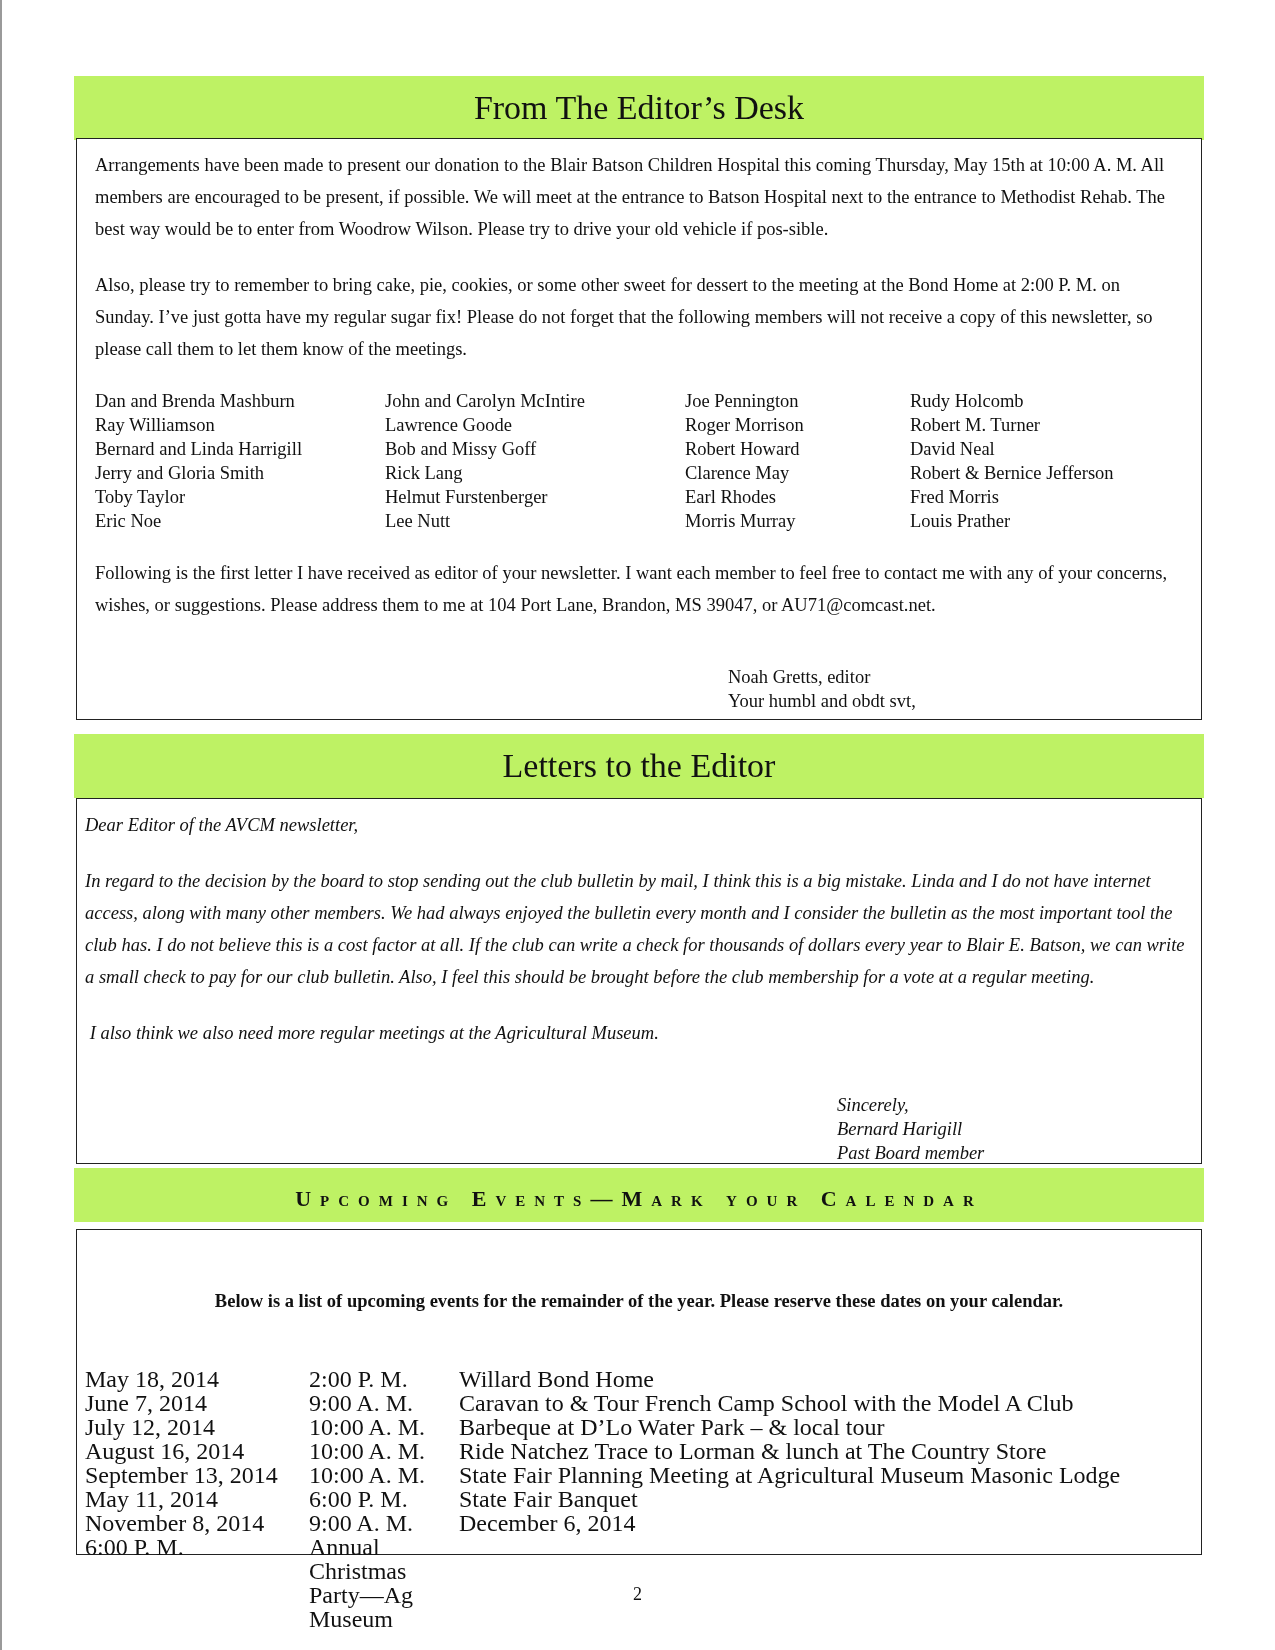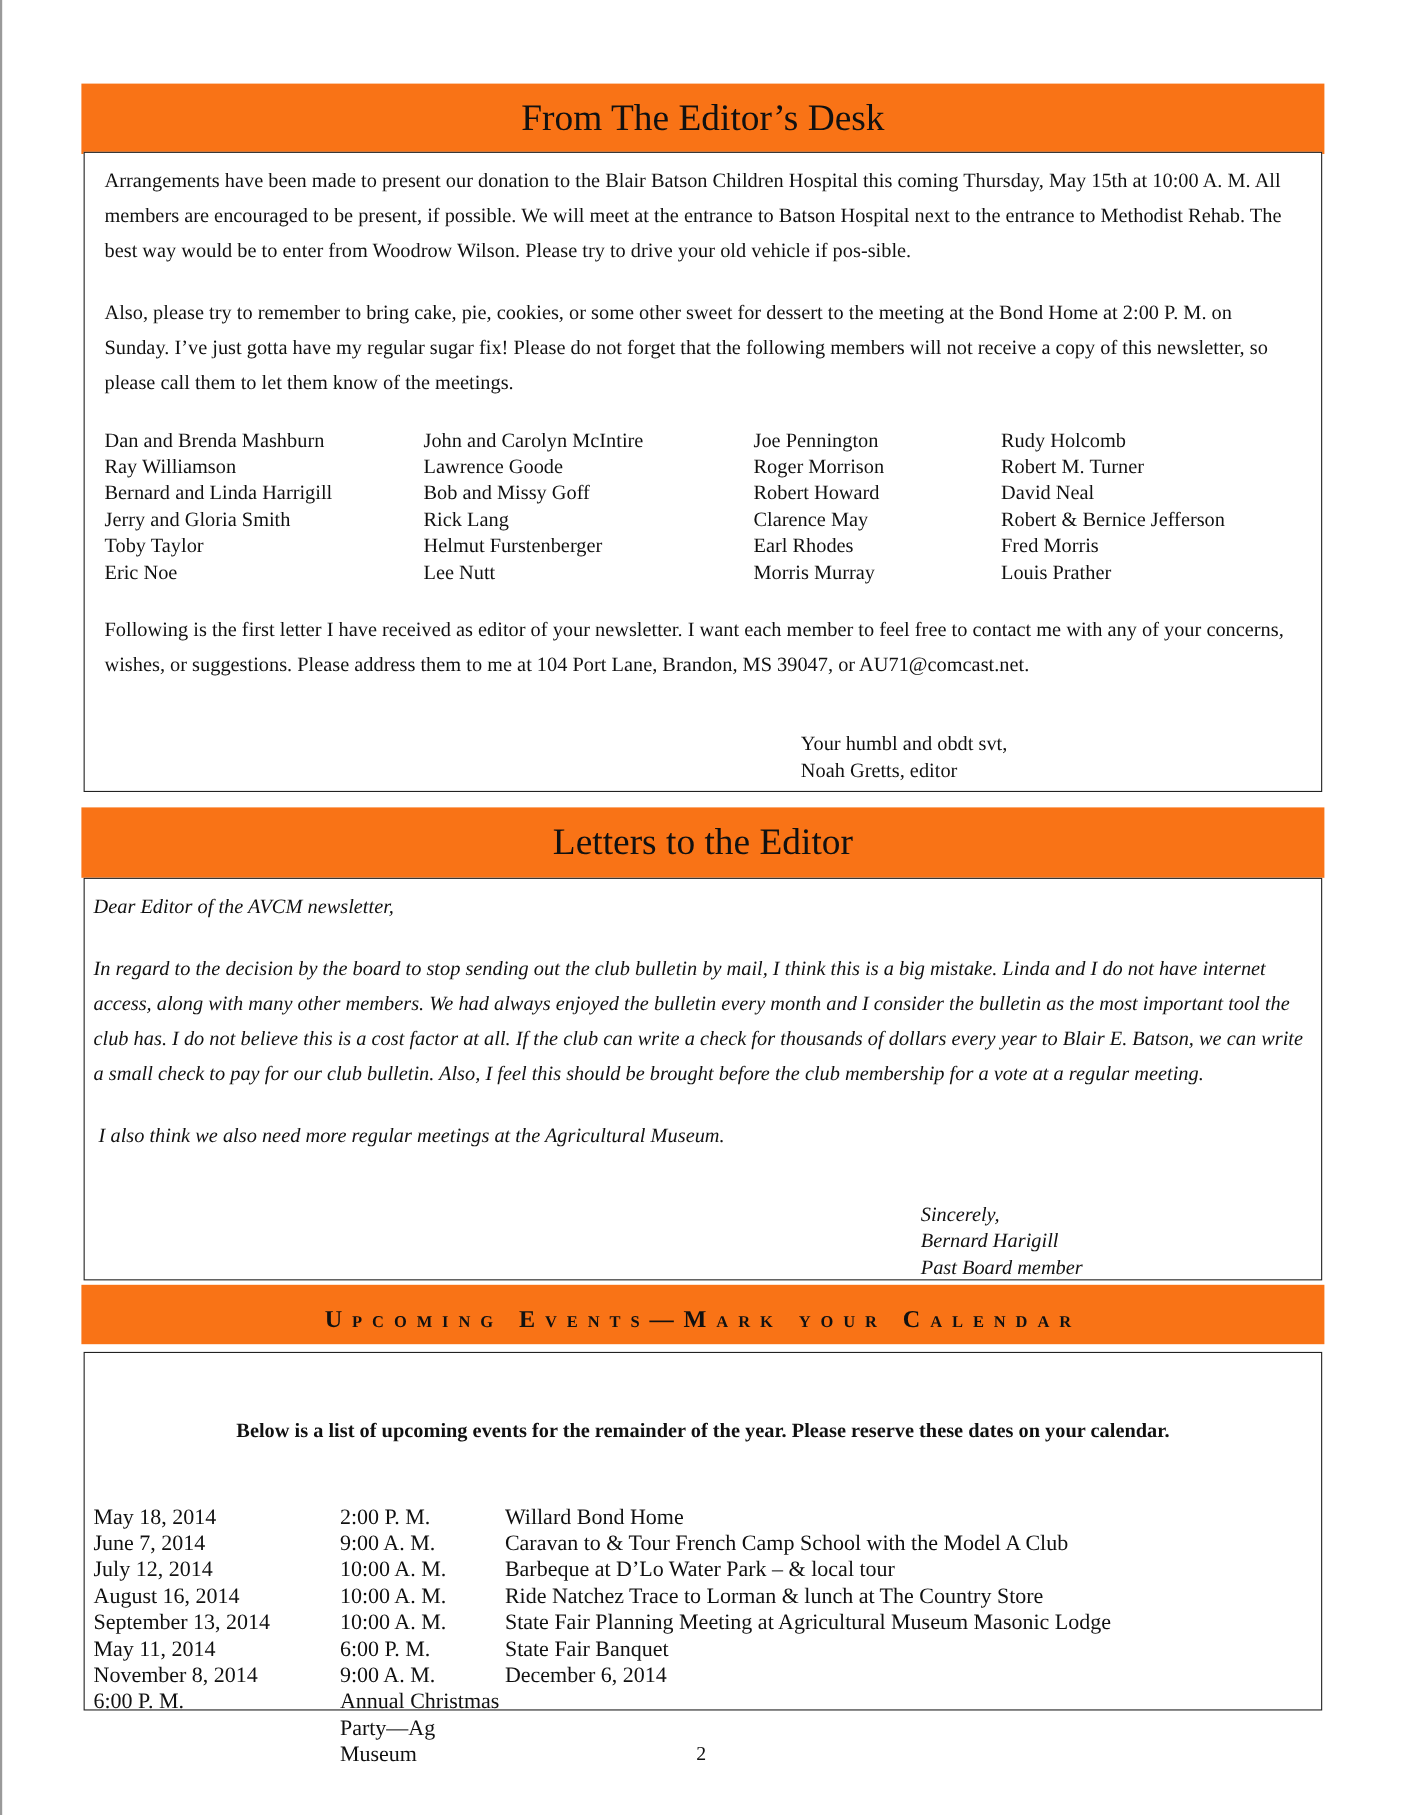--- a/index.html
+++ b/index.html
@@ -1,25 +1,25 @@
 <!DOCTYPE html>
 <html><head>
 <meta charset="utf-8">
 <style>
   html, body { margin: 0; padding: 0; background: #ffffff; }
   body { width: 1275px; height: 1650px; position: relative; font-family: "Liberation Serif", "DejaVu Serif", serif; color: #111; }
   .page-edge { position: absolute; left: 0; top: 0; width: 2px; height: 1650px; background: #9a9a9a; }
-  .banner { position: absolute; left: 74px; width: 1130px; background: #f97316; text-align: center; box-sizing: border-box; }
+  .banner { position: absolute; left: 74px; width: 1130px; background: #bef264; text-align: center; box-sizing: border-box; }
   .box { position: absolute; left: 76px; width: 1126px; border: 1.5px solid #222; box-sizing: border-box; background: #fff; }
   .banner h1 { margin: 0; font-weight: normal; font-size: 34px; line-height: 64px; }
   .p { font-size: 18.5px; line-height: 32px; margin: 0; }
   .names { display: grid; grid-template-columns: 290px 300px 225px 280px; font-size: 18.5px; line-height: 24px; }
   .sig { font-size: 18.5px; line-height: 24px; }
   .caps-title { margin: 0; font-weight: bold; font-size: 22px; letter-spacing: 9px; line-height: 62px; font-variant: small-caps; }
-  .events { display: grid; grid-template-columns: 224px 150px 700px; font-size: 20px; line-height: 24px; }
+  .events { display: grid; grid-template-columns: 224px 150px 700px; font-size: 24px; line-height: 24px; }
   .pagenum { position: absolute; top: 1584px; left: 0; width: 1275px; text-align: center; font-size: 18px; }
 </style>
 </head>
 <body>
 
 <div class="page-edge"></div>
 
 <div class="banner" style="top:76px;height:64px;">
   <h1>From The Editor’s Desk</h1>
 </div>
@@ -47,22 +47,22 @@
     <span>Helmut Furstenberger</span>
     <span>Earl Rhodes</span>
     <span>Fred Morris</span>
     <span>Eric Noe</span>
     <span>Lee Nutt</span>
     <span>Morris Murray</span>
     <span>Louis Prather</span>
   </div>
   <p class="p" style="margin-top:24px;">Following is the first letter I have received as editor of your newsletter.  I want each member to feel free to contact me with any of your concerns, wishes, or suggestions.  Please address them to me at 104 Port Lane, Brandon, MS 39047, or AU71@comcast.net.</p>
   <div class="sig" style="margin:44px 0 0 633px;">
+    <div>Noah Gretts, editor</div>
     <div>Your humbl and obdt svt,</div>
-    <div>Noah Gretts, editor</div>
   </div>
 </div>
 
 <div class="banner" style="top:734px;height:64px;">
   <h1>Letters to the Editor</h1>
 </div>
 <div class="box" style="top:798px;height:366px;padding:10px 8px 0 8px;font-style:italic;">
   <p class="p">Dear Editor of the AVCM newsletter,</p>
   <p class="p" style="margin-top:24px;">In regard to the decision by the board to stop sending out the club bulletin by mail, I think this is a big mistake.  Linda and I do not have internet access, along with many other members.  We had always enjoyed the bulletin every month and I consider the bulletin as the most important tool the club has.  I do not believe this is a cost factor at all.  If the club can write a check for thousands of dollars every year to Blair E. Batson, we can write a small check to pay for our club bulletin.  Also, I feel this should be brought before the club membership for a vote at a regular meeting.</p>
   <p class="p" style="margin-top:24px;white-space:pre;"> I also think we also need more regular meetings at the Agricultural Museum.</p>

